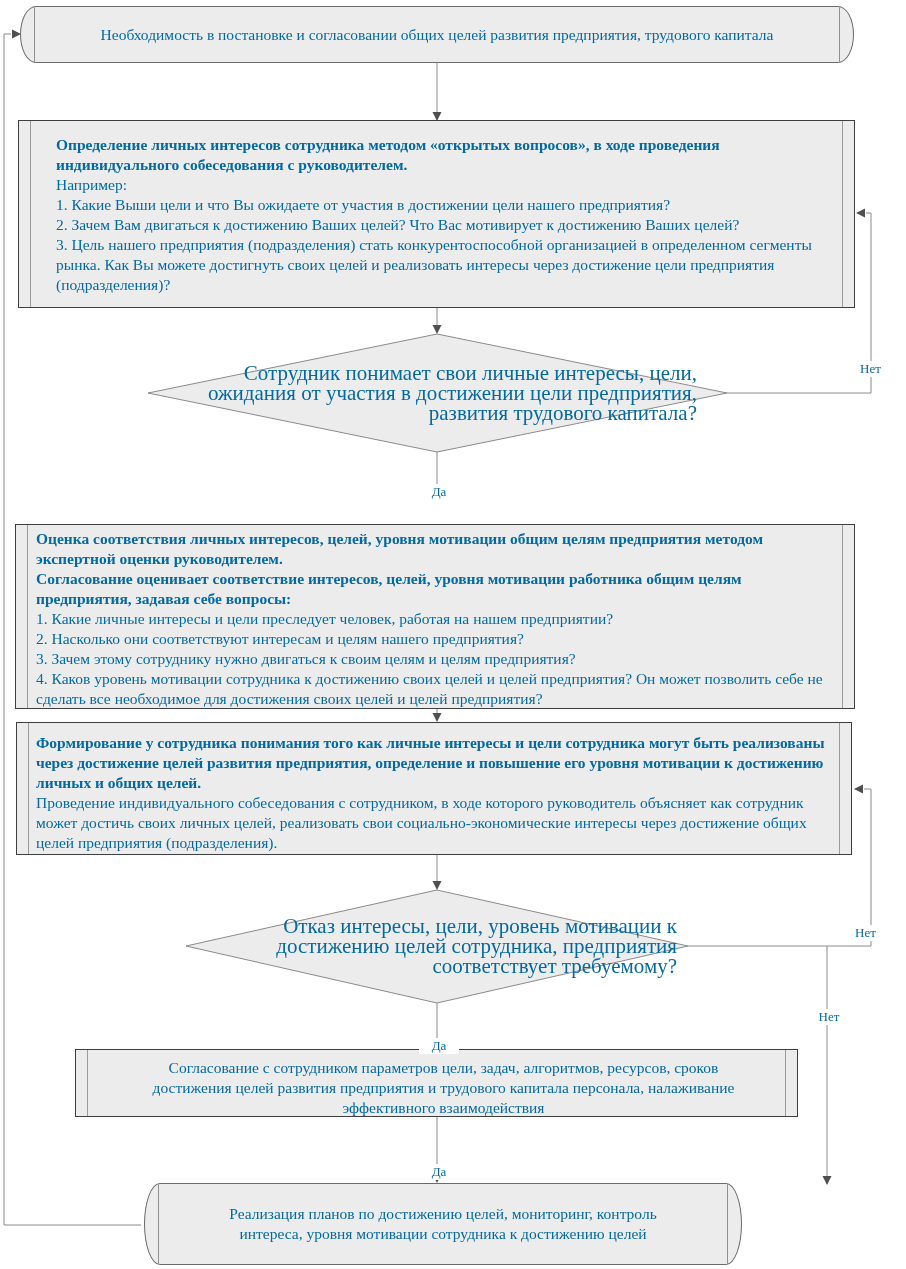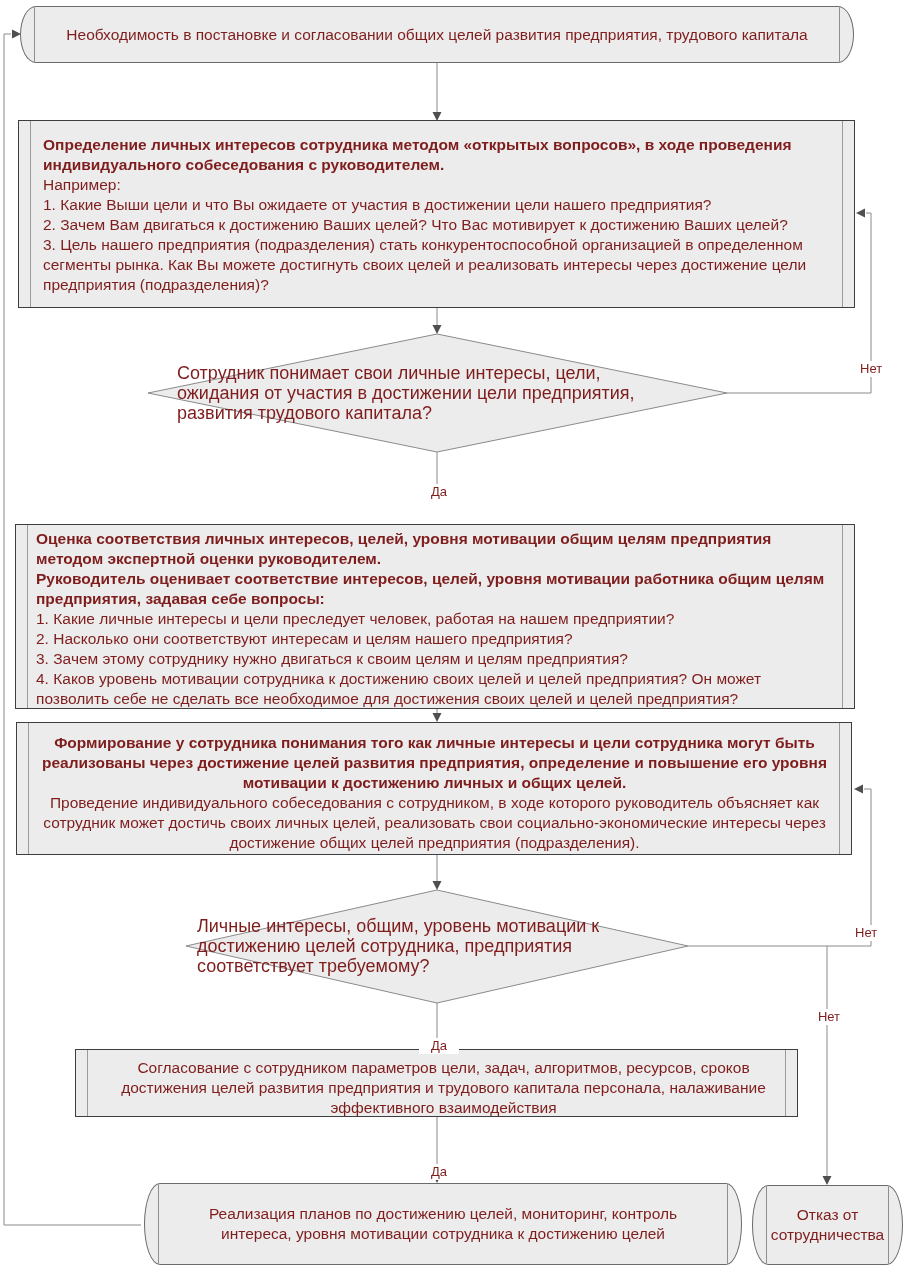--- a/index.html
+++ b/index.html
@@ -1,43 +1,43 @@
 <!DOCTYPE html>
 <html lang="ru"><head>
 <meta charset="utf-8">
 <style>
   html,body{margin:0;padding:0;background:#ffffff;}
   #canvas{
     position:relative;width:906px;height:1269px;background:#ffffff;
-    font-family:Liberation Sans, sans-serif;color:#7f1d1d;overflow:hidden;
+    font-family:Liberation Serif, serif;color:#0369a1;overflow:hidden;
   }
   #wires{position:absolute;left:0;top:0;z-index:1;}
   .shape{position:absolute;box-sizing:border-box;background:#ececec;z-index:2;}
   
   .term{
     border:1px solid #6b6b6b;border-radius:16px / 50%;
     display:flex;flex-direction:column;justify-content:center;
     text-align:center;font-size:15.5px;line-height:20px;overflow:hidden;
   }
   .term::before,.term::after{content:"";position:absolute;top:0;bottom:0;border-left:1px solid #8f8f8f;}
   .term::before{left:13px;}
   .term::after{right:13px;}
   
   .process{border:1.5px solid #3e3e3e;font-size:15.5px;line-height:20px;}
   .process::before,.process::after{content:"";position:absolute;top:0;bottom:0;border-left:1px solid #9a9a9a;}
   .process::before{left:11px;}
   .process::after{right:11px;}
   .content{position:relative;z-index:3;}
   .b{font-weight:bold;}
-  #box-define .content{padding:14px 18px 0 24px;}
+  #box-define .content{padding:14px 18px 0 37px;}
   #box-assess .content{padding:4px 16px 0 20px;}
-  #box-form .content{padding:10px 18px 8px 19px;text-align:center;}
+  #box-form .content{padding:10px 18px 8px 19px;}
   #box-agree{text-align:center;}
   #box-agree .content{padding:8px 10px 0 24px;}
-  .dtext{position:absolute;z-index:3;text-align:left;font-size:18px;line-height:20px;}
+  .dtext{position:absolute;z-index:3;text-align:right;font-size:21px;line-height:20px;}
   .elabel{
     position:absolute;z-index:4;font-size:13px;line-height:16px;
     background:#ffffff;padding:0 2px;white-space:nowrap;
   }
   .elabel.c{text-align:center;margin-top:22px;}
   .wire{stroke:#8a8a8a;stroke-width:1;fill:none;}
   .head{fill:#4f4f4f;stroke:none;}
   .diamond{fill:#ececec;stroke:#8a8a8a;stroke-width:1;}
 </style>
 </head>
@@ -96,62 +96,56 @@
 
   <div class="dtext" style="left:177px;top:363px;width:520px;">
     <div>Сотрудник понимает свои личные интересы, цели,</div>
     <div>ожидания от участия в достижении цели предприятия,</div>
     <div>развития трудового капитала?</div>
   </div>
 
   <div class="shape process" id="box-assess" style="left:15px;top:497px;width:840px;height:185px;margin-top:27px;">
     <div class="content">
       <div class="b">Оценка соответствия личных интересов, целей, уровня мотивации общим целям предприятия методом экспертной оценки руководителем.</div>
-      <div class="b">Руководитель оценивает соответствие интересов, целей, уровня мотивации работника общим целям предприятия, задавая себе вопросы:</div>
+      <div class="b">Согласование оценивает соответствие интересов, целей, уровня мотивации работника общим целям предприятия, задавая себе вопросы:</div>
       <div>1. Какие личные интересы и цели преследует человек, работая на нашем предприятии?</div>
       <div>2. Насколько они соответствуют интересам и целям нашего предприятия?</div>
       <div>3. Зачем этому сотруднику нужно двигаться к своим целям и целям предприятия?</div>
       <div>4. Каков уровень мотивации сотрудника к достижению своих целей и целей предприятия? Он может позволить себе не сделать все необходимое для достижения своих целей и целей предприятия?</div>
     </div>
   </div>
 
   <div class="shape process" id="box-form" style="left:16px;top:722px;width:836px;height:133px;">
     <div class="content">
       <div class="b">Формирование у сотрудника понимания того как личные интересы и цели сотрудника могут быть реализованы через достижение целей развития предприятия, определение и повышение его уровня мотивации к достижению личных и общих целей.</div>
       <div>Проведение индивидуального собеседования с сотрудником, в ходе которого руководитель объясняет как сотрудник может достичь своих личных целей, реализовать свои социально-экономические интересы через достижение общих целей предприятия (подразделения).</div>
     </div>
   </div>
 
   <div class="dtext" style="left:197px;top:916px;width:480px;">
-    <div>Личные интересы, общим, уровень мотивации к</div>
+    <div>Отказ интересы, цели, уровень мотивации к</div>
     <div>достижению целей сотрудника, предприятия</div>
     <div>соответствует требуемому?</div>
   </div>
 
   <div class="shape process" id="box-agree" style="left:75px;top:1049px;width:723px;height:68px;">
     <div class="content">
       <div>Согласование с сотрудником параметров цели, задач, алгоритмов, ресурсов, сроков</div>
       <div>достижения целей развития предприятия и трудового капитала персонала, налаживание</div>
       <div>эффективного взаимодействия</div>
     </div>
   </div>
 
   <div class="shape term" id="t-implement" style="left:144px;top:1183px;width:598px;height:82px;">
     <div class="content">
       <div>Реализация планов по достижению целей, мониторинг, контроль</div>
       <div>интереса, уровня мотивации сотрудника к достижению целей</div>
     </div>
   </div>
 
-  <div class="shape term" id="t-refuse" style="left:752px;top:1185px;width:151px;height:80px;">
-    <div class="content">
-      <div>Отказ от</div>
-      <div>сотрудничества</div>
-    </div>
-  </div>
 
   <div class="elabel c" style="left:419px;top:462px;width:36px;">Да</div>
   <div class="elabel c" style="left:419px;top:1016px;width:36px;">Да</div>
   <div class="elabel c" style="left:419px;top:1142px;width:36px;">Да</div>
   <div class="elabel" style="left:858px;top:361px;">Нет</div>
   <div class="elabel" style="left:853px;top:925px;">Нет</div>
   <div class="elabel c" style="left:809px;top:987px;width:36px;">Нет</div>
 
 </div>
 

